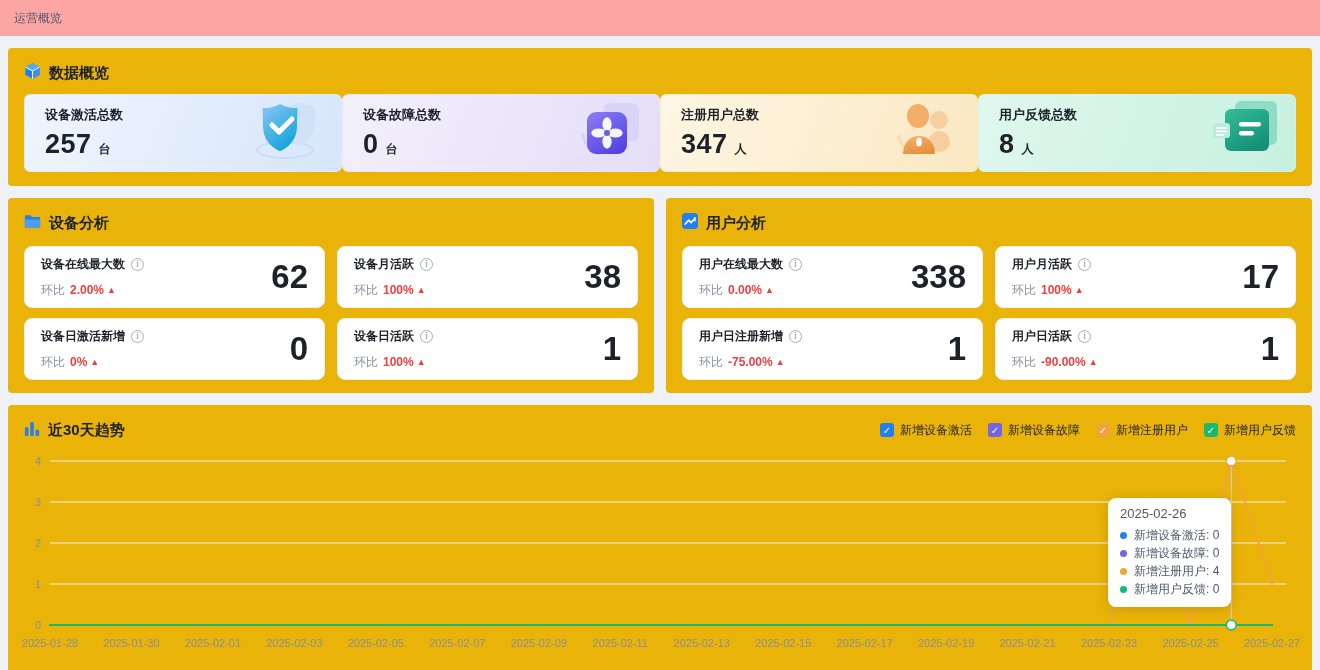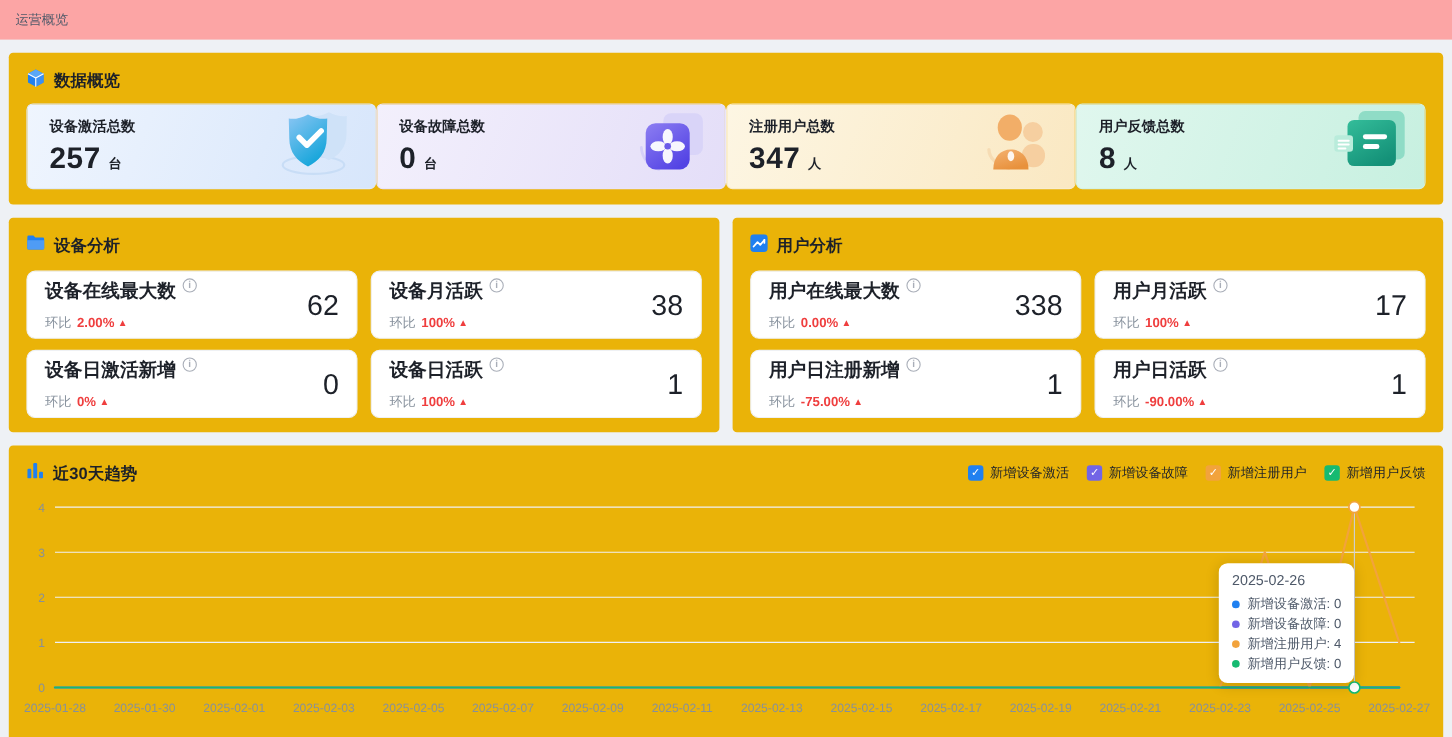--- a/index.html
+++ b/index.html
@@ -22,38 +22,38 @@
   .theme-green  { background:linear-gradient(110deg,#e0f7ee 0%,#c7f0e0 100%); border:1px solid #d4f2e6;align-items:center; }
   .sb-label { font-size:13px; font-weight:bold; color:#1d2129; }
   .sb-valuerow { display:flex; align-items:baseline; margin-top:5px; }
   .sb-value { font-size:27px; font-weight:bold; letter-spacing:.5px; }
   .sb-unit { font-size:12px; font-weight:bold; margin-left:7px; }
 
   .row2 { display:flex; gap:12px; margin-bottom:12px; }
   .half { flex:1; height:195px; padding:12px 16px 10px; }
   .stat-grid { display:grid; grid-template-columns:1fr 1fr; gap:10px 12px; margin-top:10px; }
   .stat-box { border:1px solid #eff1f4; border-radius:8px; height:62px; padding:10px 16px; display:flex; justify-content:space-between; align-items:center; background:#fff; }
-  .box-label-row { font-size:17px; font-weight:bold; display:flex; gap:6px; }
+  .box-label-row { font-size:12px; font-weight:bold; display:flex; align-items:center; gap:6px; }
   .info-icon { width:13px; height:13px; border:1px solid #a9aeb8; border-radius:50%; color:#a9aeb8; font-size:9px; display:inline-flex; align-items:center; justify-content:center; font-style:normal; cursor:pointer; }
   .info-icon::after { content:"i"; }
   .ratio-row { margin-top:9px; font-size:12px; color:#86909c; display:flex; align-items:center; }
   .ratio-val { color:#ef3e3e; font-weight:bold; margin-left:5px; }
   .arrow-up { color:#ef3e3e; font-size:9px; margin-left:3px; }
   .arrow-up::after { content:"▲"; }
-  .box-value { font-size:26px; font-weight:normal; }
+  .box-value { font-size:33px; font-weight:bold; }
 
   .chart-card { padding:12px 16px 8px; position:relative; height:309px; }
   .chart-header { display:flex; justify-content:space-between; align-items:center; height:26px; }
   .legend { display:flex; gap:16px; align-items:center; }
   .legend-item { display:flex; align-items:center; gap:6px; font-size:12px; color:#1d2129; cursor:pointer; }
   .legend-box { width:14px; height:14px; border-radius:3px; color:#fff; font-size:10px; display:flex; align-items:center; justify-content:center; }
   .legend-box::after { content:"✓"; font-weight:bold; }
   #trend-chart { overflow:visible; margin-top:6px; display:block; }
 
-  .tooltip { position:absolute; left:1100px; top:107px; background:#fff; border-radius:8px; box-shadow:0 2px 12px rgba(0,0,0,.15); padding:8px 12px 9px; z-index:5; white-space:nowrap; }
+  .tooltip { position:absolute; left:1100px; top:93px; background:#fff; border-radius:8px; box-shadow:0 2px 12px rgba(0,0,0,.15); padding:8px 12px 9px; z-index:5; white-space:nowrap; }
   .tt-date { font-size:13px; color:#4e5969; margin-bottom:5px; }
   .tt-row { display:flex; align-items:center; gap:7px; font-size:12px; color:#4e5969; line-height:18px; }
   .tt-dot { width:7px; height:7px; border-radius:50%; flex:none; }
 </style>
 </head>
 <body>
 
 <div class="topbar">
   <span>运营概览</span>
 </div>

